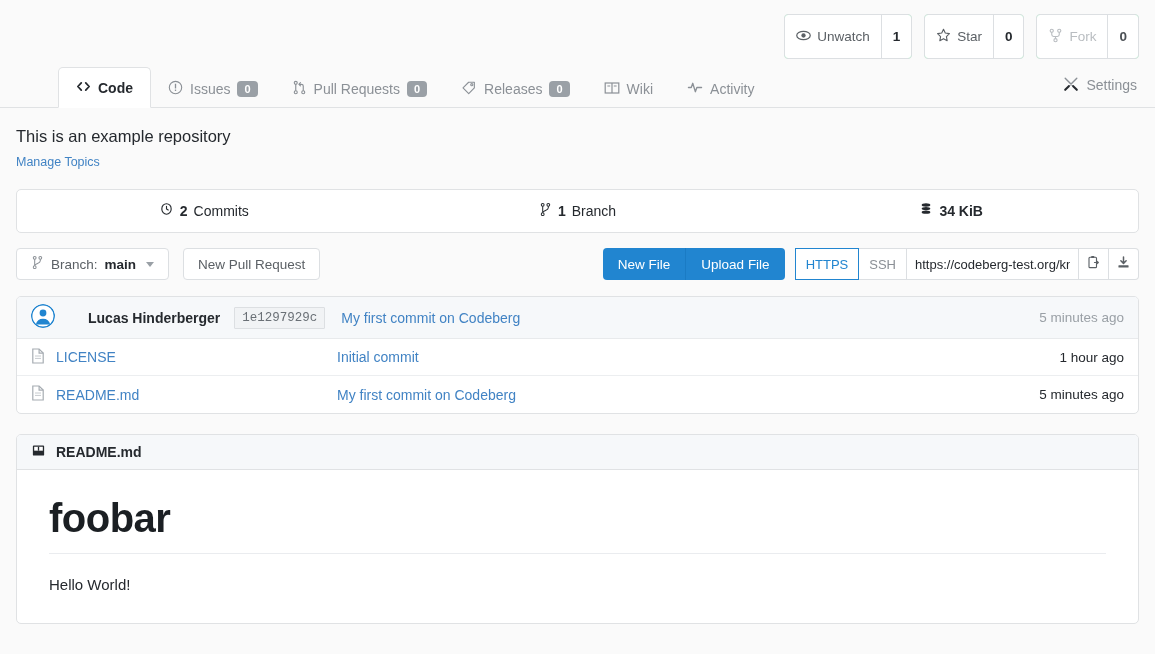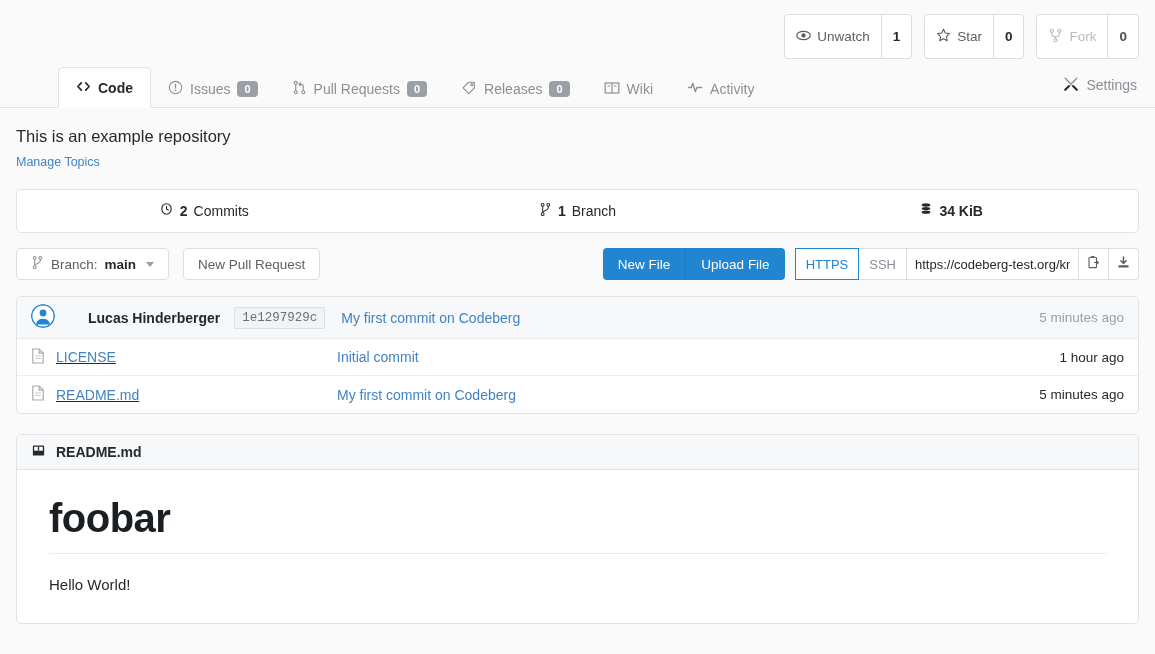--- a/index.html
+++ b/index.html
@@ -75,21 +75,21 @@
   .commit-head { display: flex; align-items: center; height: 42px; padding: 0 14px; background: #f6f8fa; border-bottom: 1px solid #e8eaec; }
   .avatar { width: 24px; height: 24px; border-radius: 50%; margin-right: 11px; flex: none; }
   .author { font-weight: bold; font-size: 14px; color: #25292e; margin-left: 22px; }
   .sha { font-family: "Liberation Mono", monospace; font-size: 12.5px; color: #6a7076; background: #f1f3f5; border: 1px solid #dcdfe2; border-radius: 1px; padding: 3px 7px; margin-left: 14px; }
   .commit-msg { color: #4183c4; font-size: 14px; margin-left: 16px; text-decoration: none; }
   .ago { margin-left: auto; font-size: 13.5px; color: #9aa0a6; }
   .frow { display: flex; align-items: center; height: 37px; padding: 0 14px; border-bottom: 1px solid #eceef0; }
   .frow:last-child { border-bottom: none; }
   .fname { color: #4183c4; font-size: 14px; text-decoration: none; margin-left: 11px; }
   .fmsg { position: absolute; left: 306px; color: #4183c4; font-size: 14px; text-decoration: none; }
-  .frow .fwrap { position: relative; flex: 1; display: flex; align-items: center; text-decoration: underline; }
+  .frow .fwrap { position: relative; flex: 1; display: flex; align-items: center; }
   .frow .ago { color: #25292e; }
 
   
   .readme { margin: 20px 16px 0 16px; border: 1px solid #e0e2e4; border-radius: 5px; background: #fff; overflow: hidden; }
   .readme-head { display: flex; align-items: center; gap: 10px; height: 35px; padding: 0 14px; background: #f6f8fa; border-bottom: 1px solid #e0e2e4; font-weight: bold; font-size: 14px; color: #25292e; }
   .readme-body { padding: 26px 32px 30px 32px; }
   .readme-body h1 { font-size: 40px; font-weight: bold; margin: 0 0 14px 0; padding-bottom: 12px; border-bottom: 1px solid #eaecef; color: #1b1f23; letter-spacing: -.5px; }
   .readme-body p { margin: 22px 0 0 0; font-size: 15px; color: #25292e; }
 </style>
 </head>

